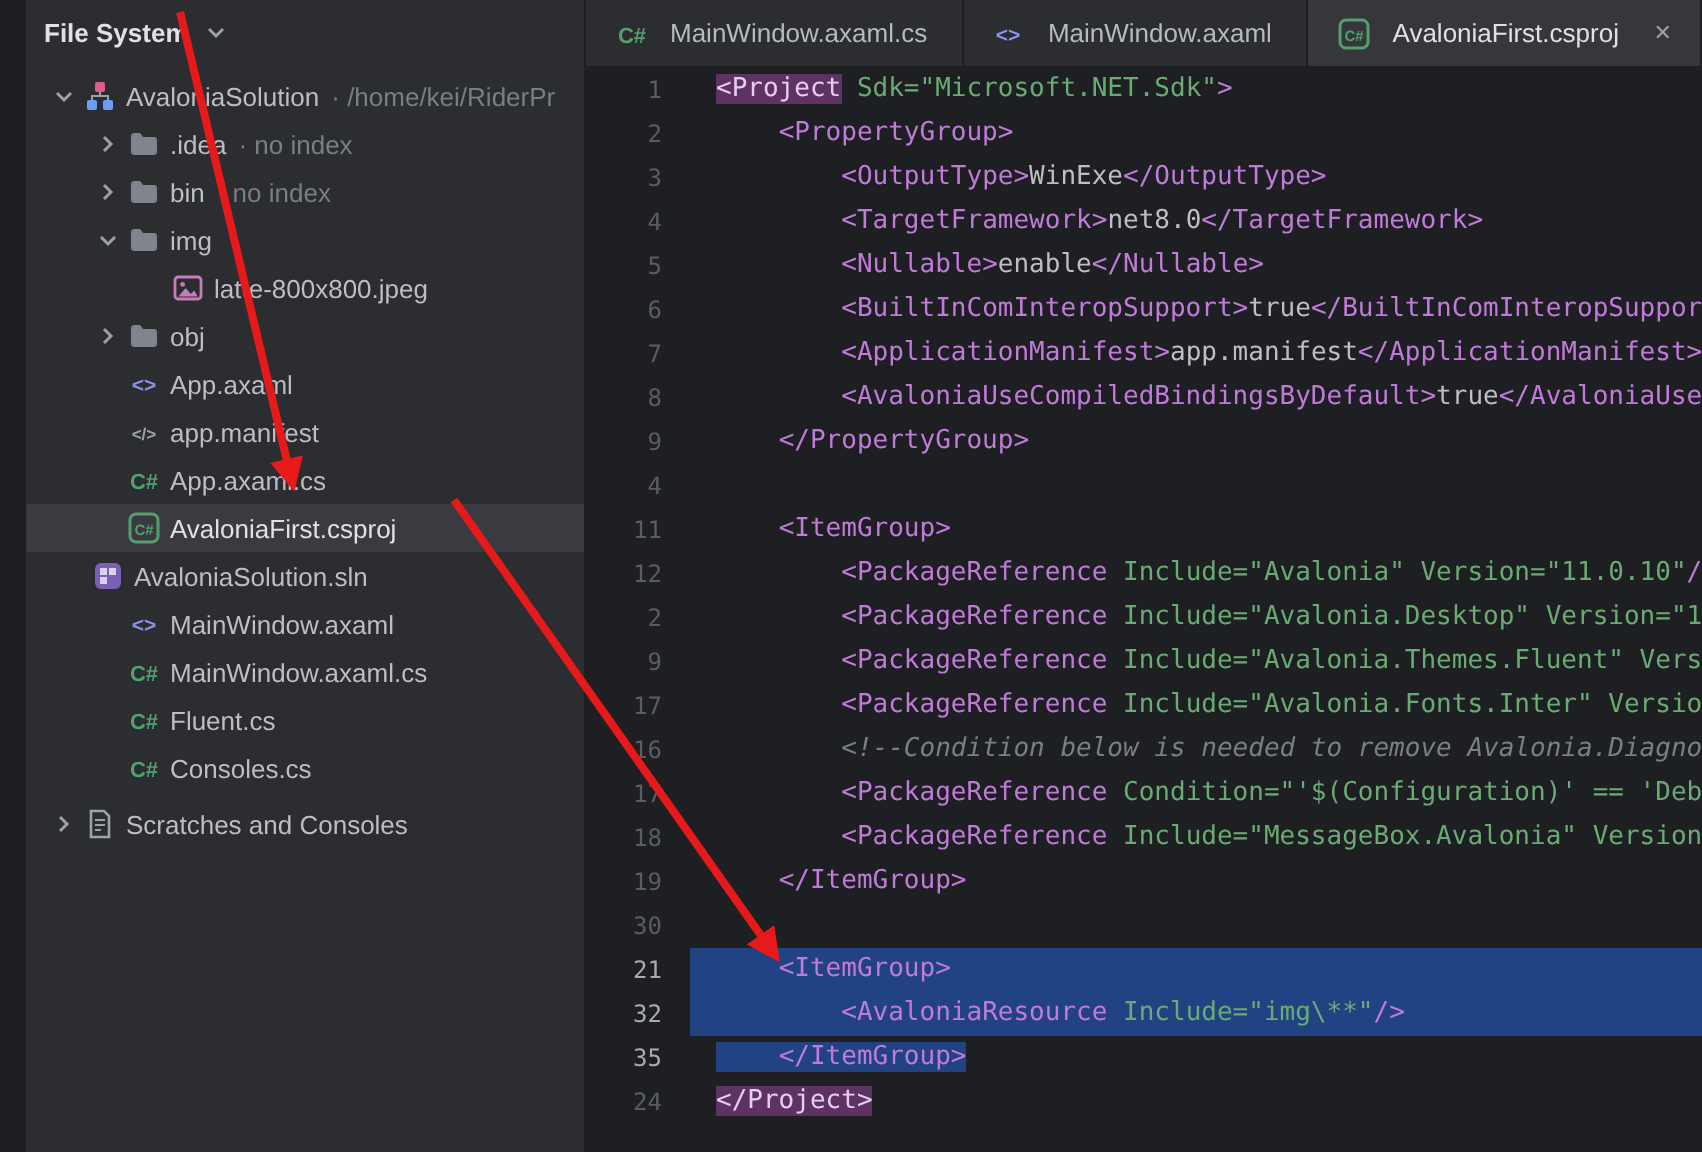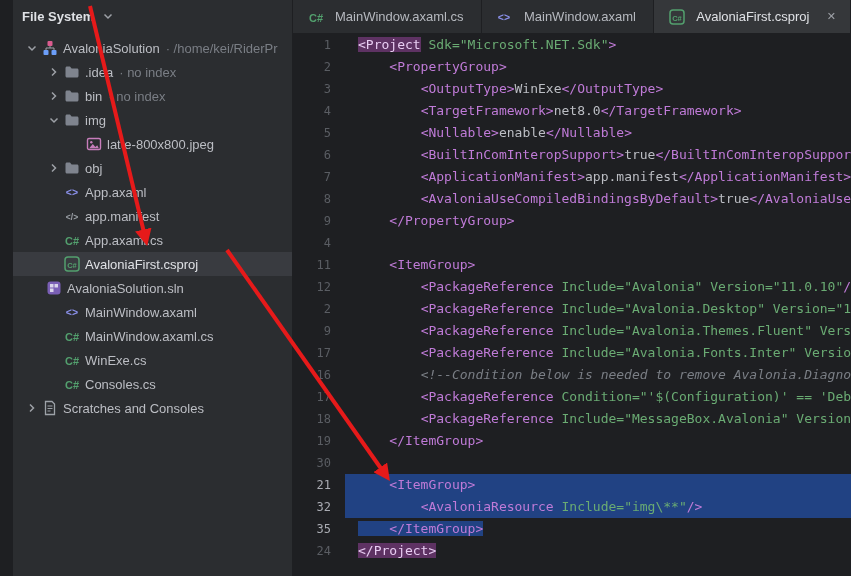--- a/index.html
+++ b/index.html
@@ -202,32 +202,32 @@
           </span>
           <span class="lbl">MainWindow.axaml.cs</span>
         </div>
         <div class="trow" style="padding-left: 32px;">
           <span class="chev"></span>
           <span class="icon">
             <svg width="16" height="16" viewBox="0 0 16 16">
               <text x="8" y="12.5" text-anchor="middle" font-size="11" font-weight="bold" font-family="Liberation Sans, sans-serif" fill="#53a06e">C#</text>
             </svg>
           </span>
-          <span class="lbl">WinExe.cs</span>
+          <span class="lbl">Fluent.cs</span>
         </div>
         <div class="trow" style="padding-left: 32px;">
           <span class="chev"></span>
           <span class="icon">
             <svg width="16" height="16" viewBox="0 0 16 16">
               <text x="8" y="12.5" text-anchor="middle" font-size="11" font-weight="bold" font-family="Liberation Sans, sans-serif" fill="#53a06e">C#</text>
             </svg>
           </span>
           <span class="lbl">Consoles.cs</span>
         </div>
-        <div class="trow" style="padding-left: 10px;">
+        <div class="trow" style="padding-left: 10px; align-items: flex-end;">
           <span class="chev">
             <svg width="16" height="16" viewBox="0 0 16 16">
               <path d="M6 4.5 9.5 8 6 11.5" fill="none" stroke="#9da0a6" stroke-width="1.5"></path>
             </svg>
           </span>
           <span class="icon">
             <svg width="16" height="16" viewBox="0 0 16 16">
               <path d="M3.5 1.5h6.5l2.5 2.5v10.5h-9z" fill="none" stroke="#9da2a8" stroke-width="1.3"></path>
               <path d="M5.5 6h5M5.5 8.5h5M5.5 11h3" stroke="#9da2a8" stroke-width="1.1"></path>
             </svg>

